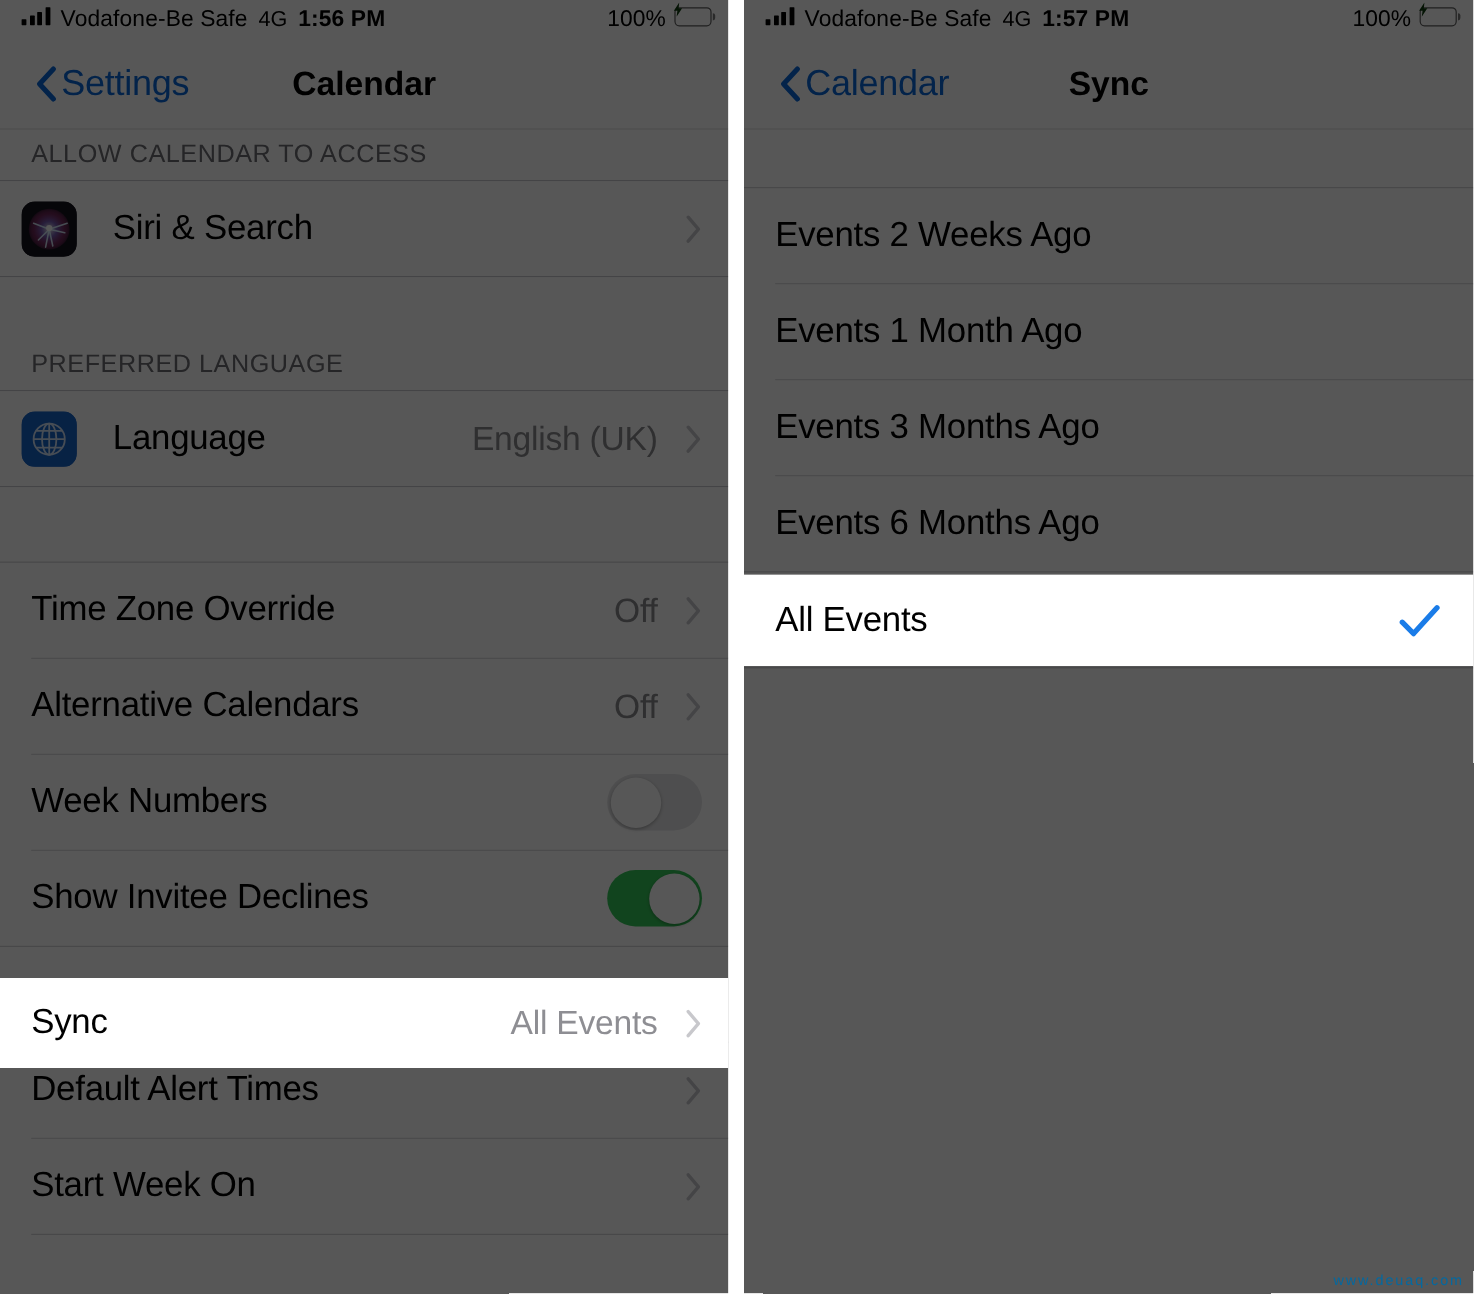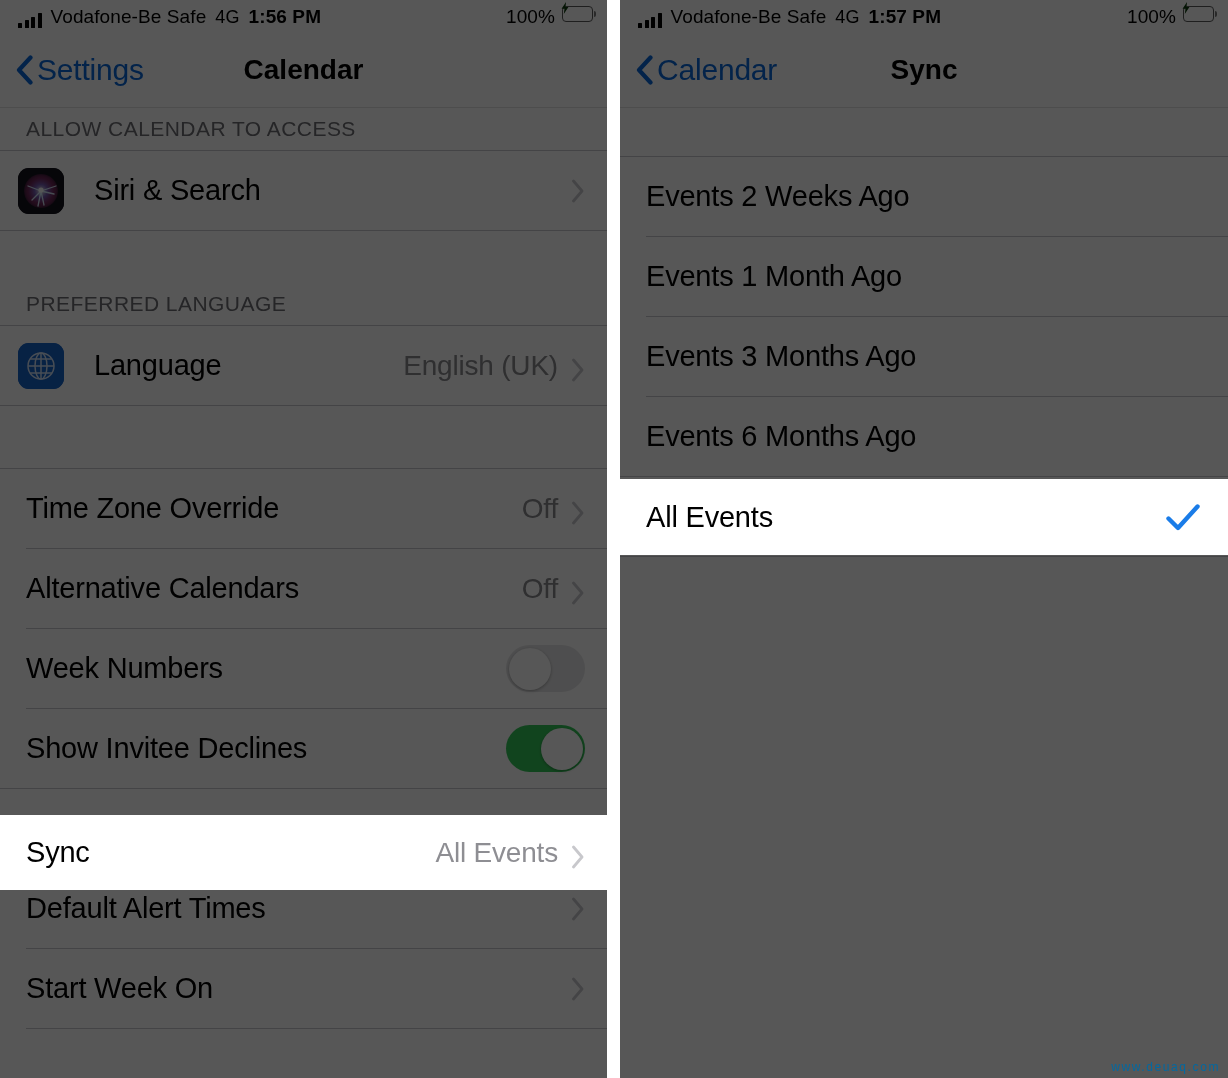--- a/index.html
+++ b/index.html
@@ -28,21 +28,21 @@
   }
   
   .highlight{ position:absolute; left:0; right:0; z-index:60; background:#ffffff; }
 
   
   .statusbar{
     position:relative; height:33px; background:#ffffff;
     display:flex; align-items:center; padding:0 14px 0 18px;
     font-size:19px; font-weight:bold; color:#000; letter-spacing:.1px;
   }
-  .sb-left{ display:flex; align-items:flex-end; gap:9px; }
+  .sb-left{ display:flex; align-items:flex-start; gap:9px; }
   .bars{ display:flex; align-items:flex-end; gap:2.5px; height:15px; }
   .bars i{ display:block; width:4px; background:#000; border-radius:.5px; }
   .bars i:nth-child(1){ height:5px; }
   .bars i:nth-child(2){ height:8px; }
   .bars i:nth-child(3){ height:11px; }
   .bars i:nth-child(4){ height:15px; }
   .carrier{ font-weight:normal; font-size:19px; }
   .net{ font-weight:normal; font-size:18px; }
   .clock{ font-weight:bold; font-size:19px; }
   .sb-right{ margin-left:auto; display:flex; align-items:flex-start; gap:7px; }
@@ -52,21 +52,21 @@
   .battery::after{ content:""; position:absolute; right:-4px; top:4.5px;
                    width:2.5px; height:6px; background:#7a7a7a; border-radius:0 2px 2px 0; }
   .battery .fill{ width:100%; height:100%; background:#13b013; border-radius:2px;
                   position:relative; }
   .bolt{ position:absolute; left:50%; top:50%; transform:translate(-50%,-50%);
          width:9px; height:12px; }
 
   
   .navbar{
     position:relative; height:74px; background:#ffffff;
-    display:flex; align-items:center; padding:0 16px;
+    display:flex; align-items:center; padding:0 30px;
   }
   .back{ display:flex; align-items:center; gap:4px; color:#0a68d8; cursor:pointer; }
   .chev-back{ width:17px; height:30px; flex:none; }
   .back-label{ font-size:30px; letter-spacing:-.2px; }
   .nav-title{
     position:absolute; left:0; right:0; text-align:center;
     font-size:28px; font-weight:bold; color:#000; pointer-events:none;
   }
   .nav-sep{ height:1px; background:#c8c8c8; opacity:.55; }
 
@@ -81,21 +81,21 @@
   }
   .hr{ height:1px; background:#c8c7cc; margin-left:0; }
   .hr.inset{ margin-left:26px; }
 
   .row{
     position:relative; display:flex; align-items:center;
     height:79px; padding:0 22px 0 26px; background:#ffffff; cursor:pointer;
   }
   .row.icon-row{ padding-left:18px; }
   .row-label{ font-size:29px; color:#000; letter-spacing:-.2px;text-align:right; }
-  .row-right{ margin-left:auto; display:flex; align-items:flex-end; gap:13px; }
+  .row-right{ margin-left:auto; display:flex; align-items:center; gap:23px; }
   .row-value{ font-size:28px; color:#8a8a8e; letter-spacing:-.2px; }
   .chev{ width:14px; height:24px; flex:none; opacity:.75; }
 
   
   .app-icon{ width:46px; height:46px; border-radius:11px; margin-right:30px;
              flex:none; overflow:hidden; position:relative; }
   .icon-siri{
     background:#14121c;
     box-shadow:inset 0 0 0 1px rgba(255,255,255,.07);
   }

